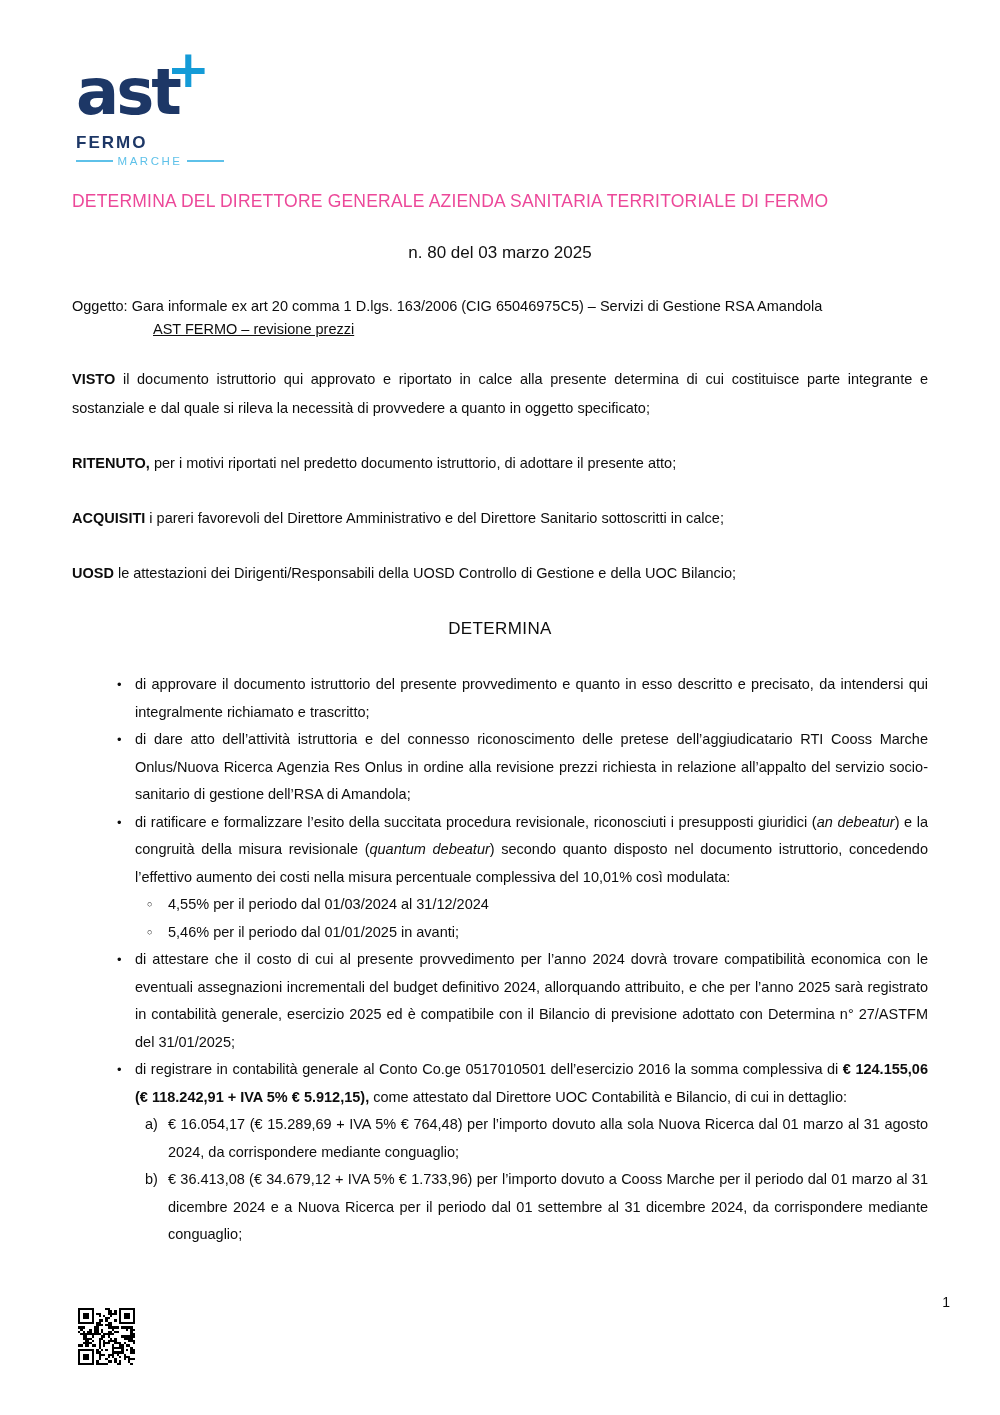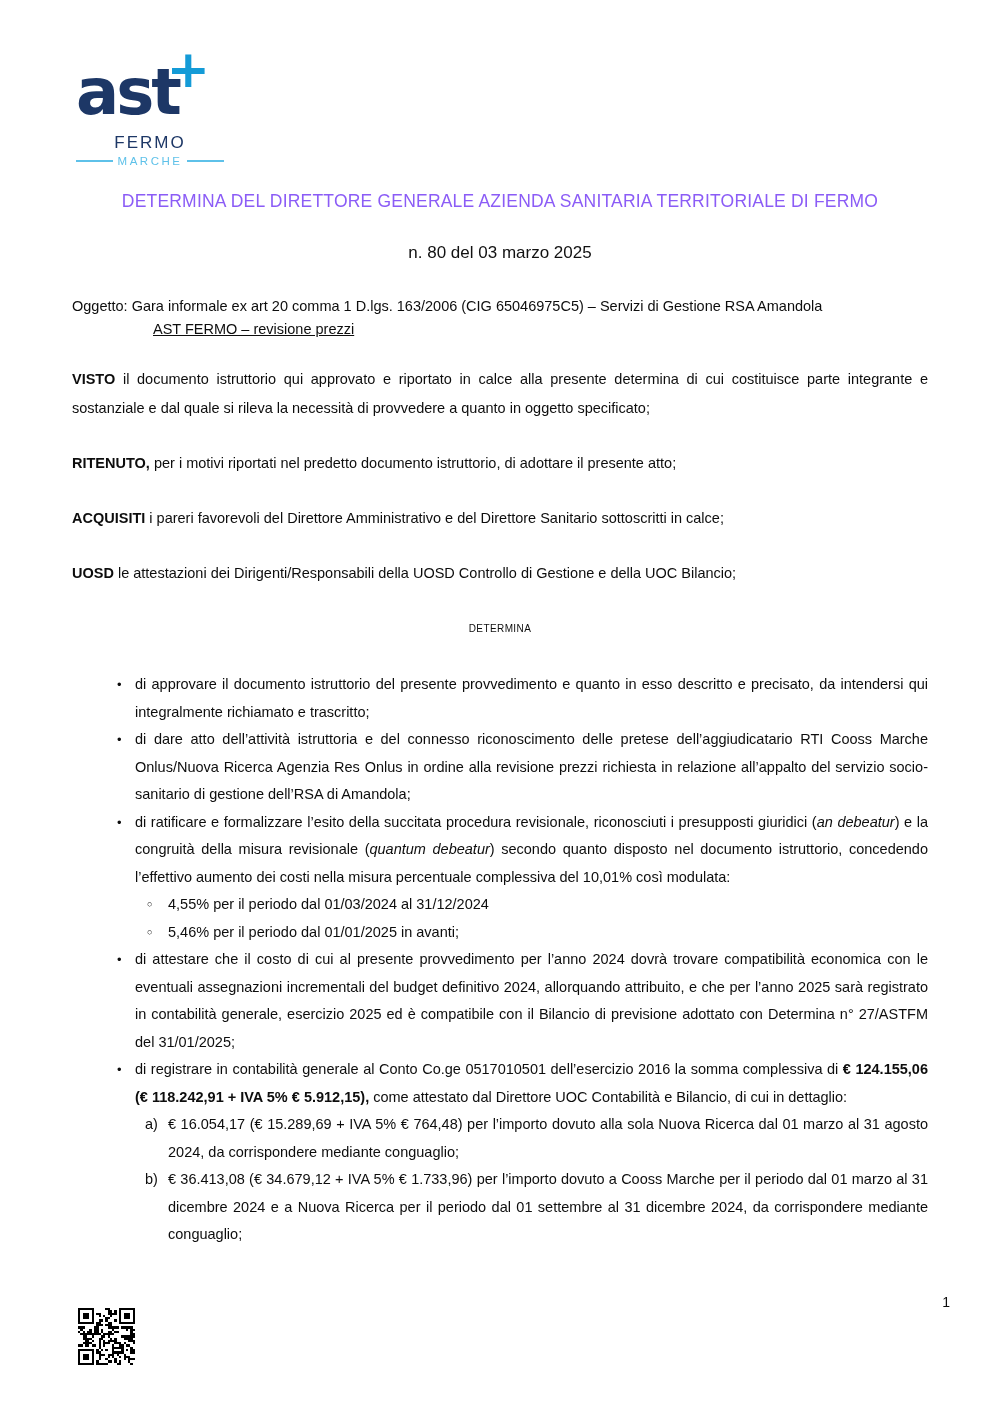--- a/index.html
+++ b/index.html
@@ -25,42 +25,40 @@
     letter-spacing:-3px;
     color:var(--navy);
   }
   .logo-plus {
     position:absolute; top:-12px; right:14px;
     font-family:"DejaVu Sans", sans-serif;
     font-weight:bold; font-size:52px; line-height:52px;
     color:var(--blue);
   }
   .logo-fermo {
-    text-align:center;
-    font-weight:normal; font-size:17px; line-height:20px;
+    font-weight:bold; font-size:17px; line-height:20px;
     letter-spacing:2px;
     color:var(--navy);
   }
   .logo-marche {
     display:flex; align-items:center; gap:5px;
     margin-top:2px;
   }
   .logo-marche .line { flex:1; height:2px; background:var(--lightblue); }
   .logo-marche .txt {
     font-size:11.5px; letter-spacing:2.5px;
     color:var(--lightblue);
   }
 
   
   .doc-title {
     margin:24px 0 0 0;
-    text-align:center;
     font-size:17.5px; font-weight:normal; line-height:21px;
     letter-spacing:0.2px;
-    color:#8b5cf6;
+    color:#ec4899;
   }
   .doc-number {
     margin:30px 0 12px 0;
     text-align:center;
     font-size:17px; font-weight:normal; line-height:21px;
     color:#111;
   }
 
   
   .subject {
@@ -75,21 +73,21 @@
     margin:0 0 26px 0;
     font-size:14.5px; line-height:29px;
     text-align:justify;
   }
   .lead { font-weight:bold; }
 
   
   .determina-h {
     margin:0 0 28px 0;
     text-align:center;
-    font-size:10px; line-height:29px;
+    font-size:17px; line-height:29px;
     letter-spacing:0.4px;
   }
   .list { }
   .li { display:flex; font-size:14.5px; line-height:27.5px; }
   .mk { flex:none; }
   .mk1 { width:63px; padding-left:45px; box-sizing:border-box; font-size:13px; }
   .l2 { padding-left:75px; }
   .mk2 { width:21px; font-size:9px; }
   .l3 { padding-left:73px; }
   .mk3 { width:23px; }

